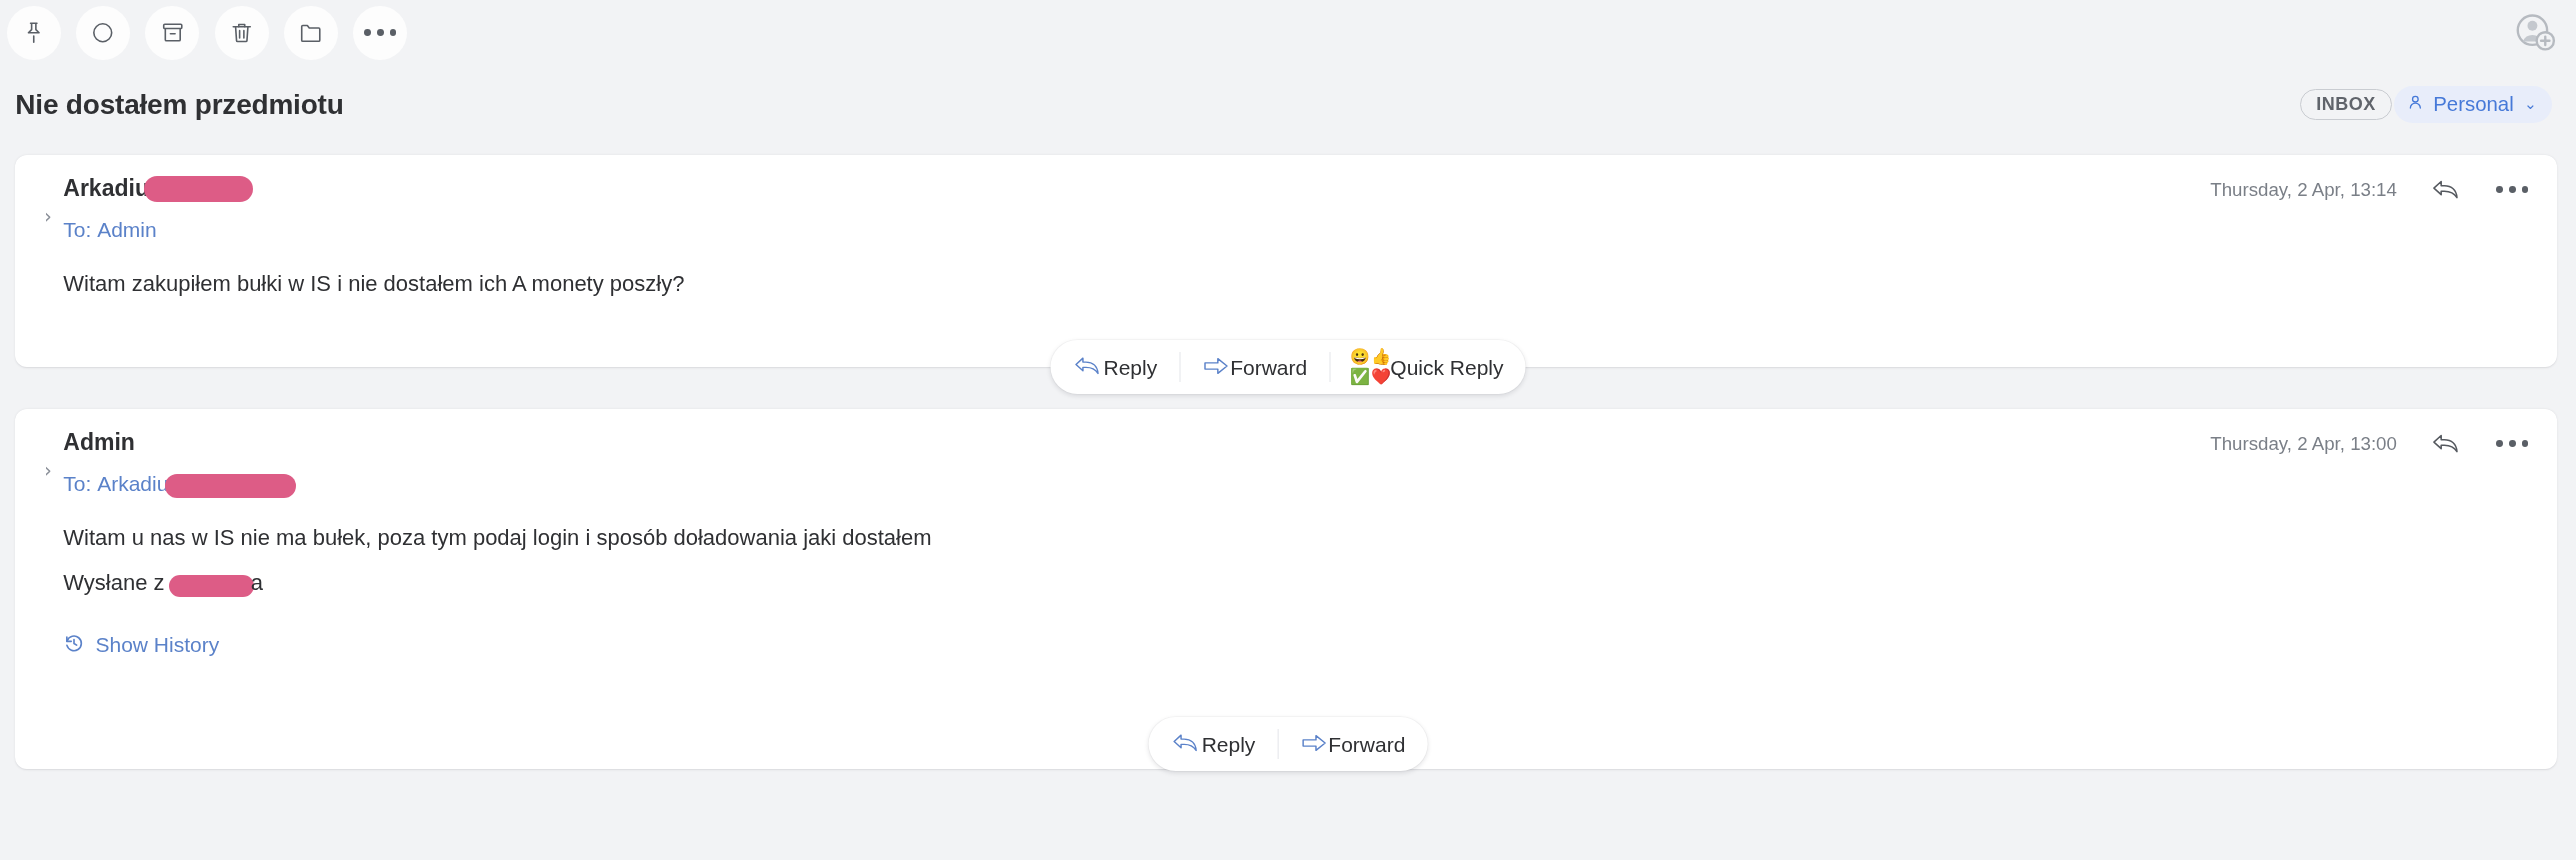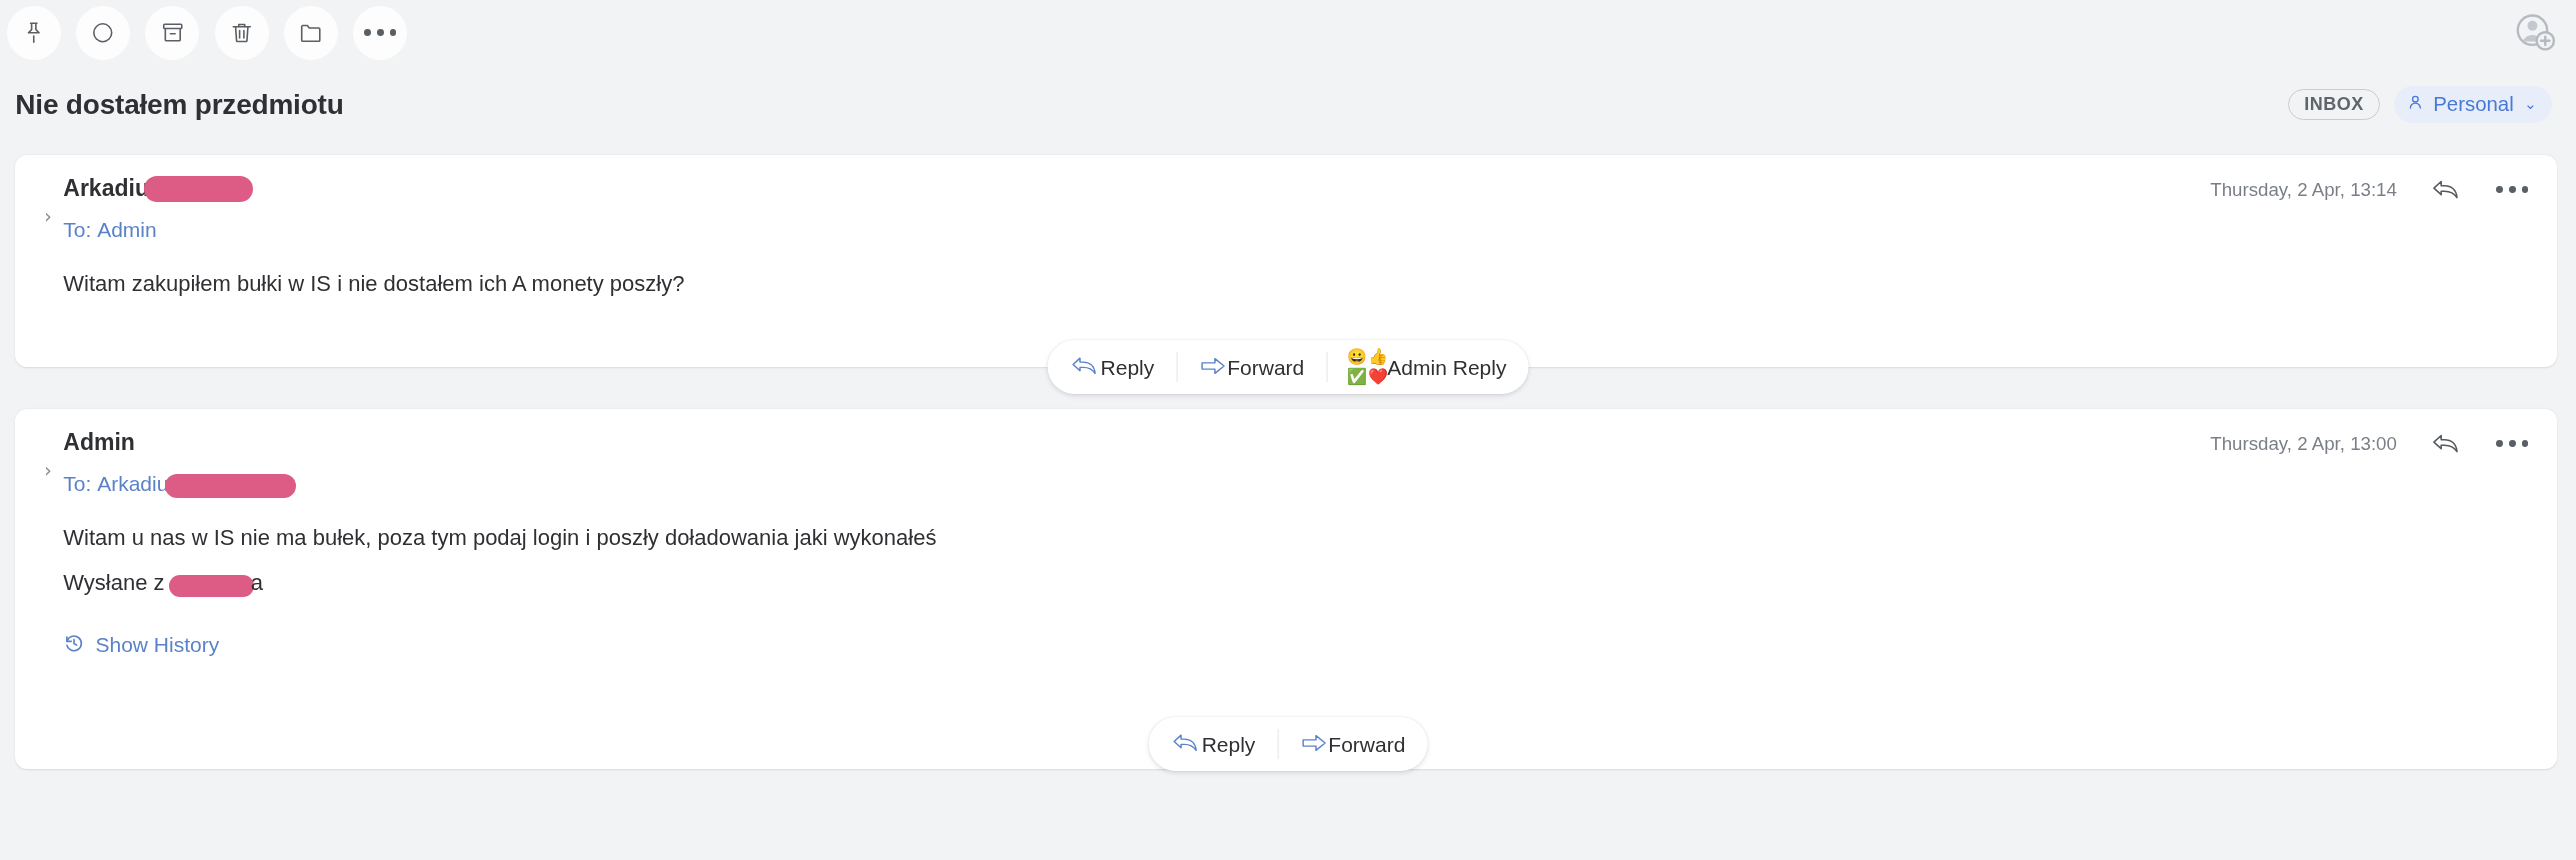--- a/index.html
+++ b/index.html
@@ -30,21 +30,21 @@
   }
 
   
   .subject-row {
     position: absolute; top: 78px; left: 0; right: 0; height: 53px;
     display: flex; align-items: center; padding: 0 24px 0 15.3px;
   }
   .subject-title {
     font-size: 28px; font-weight: 700; color: #2f3033; letter-spacing: -0.2px;
   }
-  .subject-right { margin-left: auto; display: flex; align-items: center; gap: 14px; }
+  .subject-right { margin-left: auto; display: flex; align-items: center; gap: 2px; }
   .pill-inbox {
     border: 1.7px solid #c9ccd1; border-radius: 848px;
     padding: 5.1px 15.3px 6px; font-size: 18px; font-weight: 600;
     color: #60646b; letter-spacing: 0.5px; line-height: 1;
     background: transparent; cursor: pointer;
   }
   .pill-personal {
     background: #e8edfa; border-radius: 848px;
     padding: 6.8px 15.3px 7.6px 12px; font-size: 20.4px; color: #4679d8;
     display: flex; align-items: center; gap: 8.5px; line-height: 1; cursor: pointer;
@@ -261,21 +261,21 @@
       </span>
       <span class="act-label">Forward</span>
     </div>
     <div class="act">
       <span class="emoji-cluster">
         <span>😀</span>
         <span>👍</span>
         <span>✅</span>
         <span>❤️</span>
       </span>
-      <span class="act-label">Admin Reply</span>
+      <span class="act-label">Quick Reply</span>
     </div>
   </div>
 
   <div class="card" id="card-2">
     <div class="msg-head">
       <div class="expand-chevron">›</div>
       <div class="sender-line">
         <span class="sender-name">Admin</span>
       </div>
       <div class="to-line">
@@ -289,21 +289,21 @@
           </svg>
         </span>
         <span class="dots">
           <span></span>
             <span></span>
             <span></span>
         </span>
       </div>
     </div>
     <div class="msg-body">
-      <div class="body-text">Witam u nas w IS nie ma bułek, poza tym podaj login i poszły doładowania jaki wykonałeś</div>
+      <div class="body-text">Witam u nas w IS nie ma bułek, poza tym podaj login i sposób doładowania jaki dostałem</div>
       <div class="sig-line">
         <span>Wysłane z</span>&nbsp;<span class="redact r-sig"></span><span>a</span>
       </div>
       <div class="show-history">
         <span>
           <svg width="22" height="22" viewBox="0 0 24 24" fill="none" stroke="#5b82c9" stroke-width="1.8" stroke-linecap="round" stroke-linejoin="round">
             <path d="M4.2 10.2V5.4"></path>
             <path d="M4.2 10.2h4.8"></path>
             <path d="M4.6 9.4a8 8 0 1 1-.3 5.2"></path>
             <path d="M12 8.2v4.3l2.9 1.8"></path>

